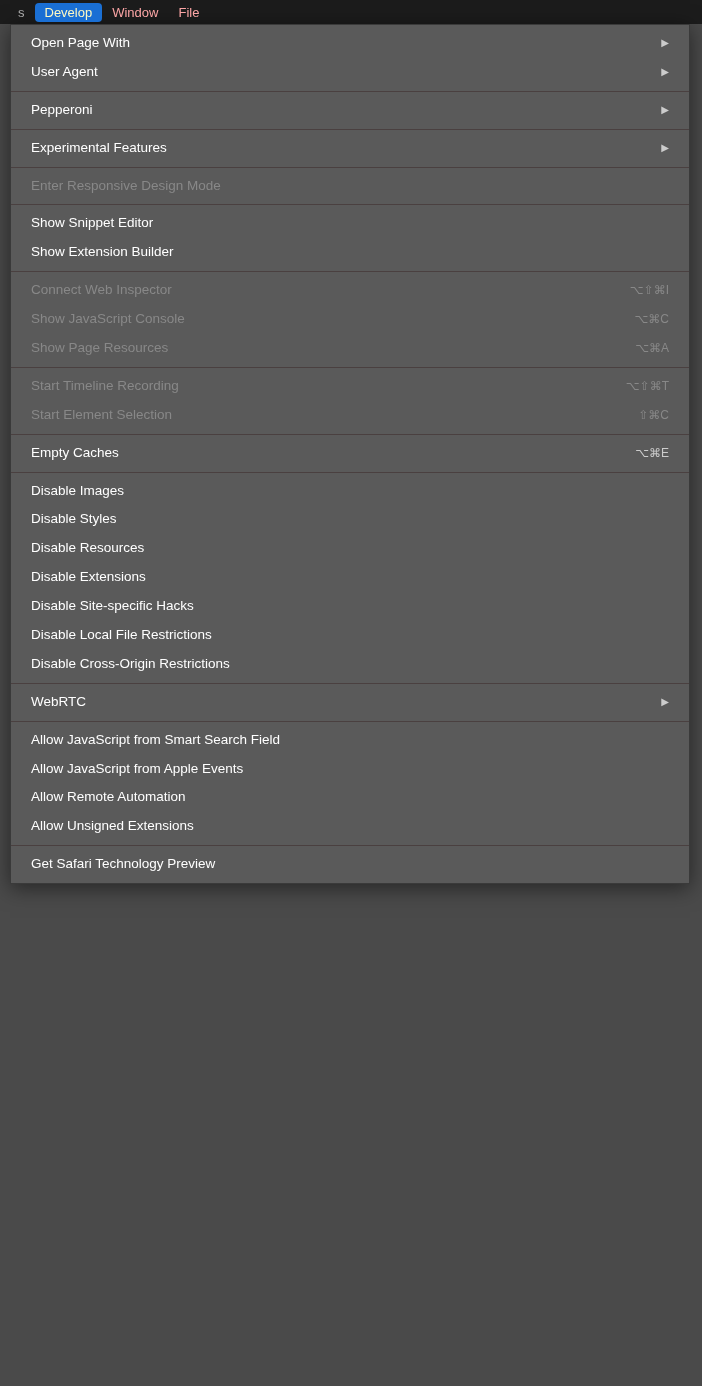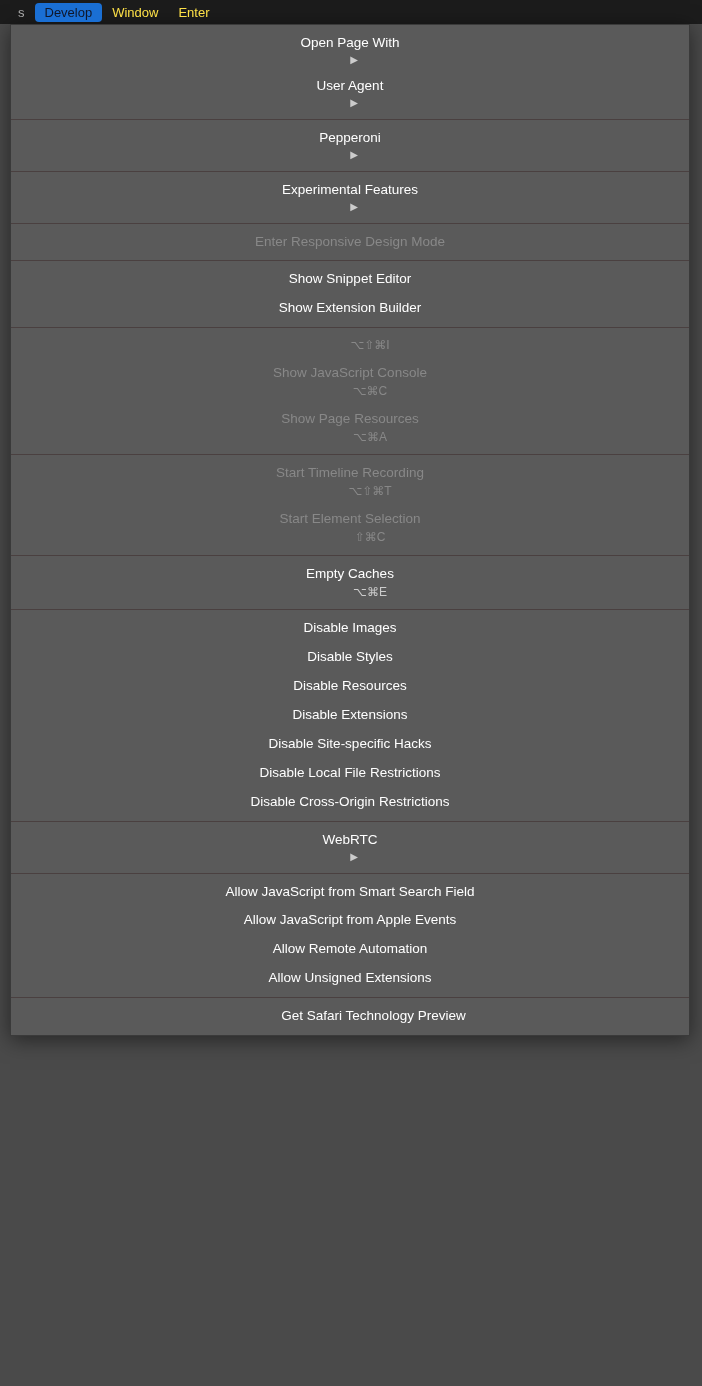--- a/index.html
+++ b/index.html
@@ -24,28 +24,28 @@
       align-items: center;
       background: #1c1c1c;
       height: 24px;
       padding: 0 8px;
       gap: 0;
     }
 
     .menu-bar-item {
       padding: 2px 10px;
       font-size: 13px;
-      color: #fde047;
+      color: #fca5a5;
       cursor: pointer;
       border-radius: 4px;
     }
 
     .menu-bar-item.active {
       background: #1a6fd4;
-      color: #0f172a;
+      color: #fef9c3;
       text-align: right;
     }
 
     .menu-bar-item.dim {
       color: #aaaaaa;
     }
 
     
     .dropdown {
       background: #5a5a5a;
@@ -55,39 +55,38 @@
       margin-left: 10px;
     }
 
     .menu-group {
       border-bottom: 1px solid #4a4040;
       padding: 4px 0;
     }
 
     .menu-group:last-child {
       border-bottom: none;
-      padding-left: 47px;
     }
 
     .menu-item {
       display: flex;
       align-items: center;
       justify-content: space-between;
       padding: 5px 20px 5px 20px;
       cursor: pointer;
       color: #ffffff;
       font-size: 13.5px;
       line-height: 1.4;
       min-height: 26px;
-      flex-direction: column;
     }
 
     .menu-item.disabled {
       color: #888888;
       cursor: default;
+      justify-content: flex-end;
     }
 
     .menu-item-label {
       flex: 1;
     }
 
     .menu-item-shortcut {
       font-size: 12px;
       color: #cccccc;
       margin-left: 40px;
@@ -104,21 +103,21 @@
       margin-left: 8px;
     }
   </style>
 </head>
 <body>
 
 <div class="menu-bar">
   <span class="menu-bar-item dim">s</span>
   <span class="menu-bar-item active">Develop</span>
   <span class="menu-bar-item">Window</span>
-  <span class="menu-bar-item">Enter</span>
+  <span class="menu-bar-item">File</span>
 </div>
 
 <div class="dropdown" id="dropdown-container">
 <div class="menu-group">
       <div class="menu-item">
         <span class="menu-item-label">Open Page With</span>
         <span class="submenu-arrow">▶</span>
       </div>
       <div class="menu-item">
         <span class="menu-item-label">User Agent</span>
@@ -145,20 +144,21 @@
     <div class="menu-group">
       <div class="menu-item">
         <span class="menu-item-label">Show Snippet Editor</span>
       </div>
       <div class="menu-item">
         <span class="menu-item-label">Show Extension Builder</span>
       </div>
     </div>
     <div class="menu-group">
       <div class="menu-item disabled">
+        <span class="menu-item-label">Connect Web Inspector</span>
         <span class="menu-item-shortcut">⌥⇧⌘I</span>
       </div>
       <div class="menu-item disabled">
         <span class="menu-item-label">Show JavaScript Console</span>
         <span class="menu-item-shortcut">⌥⌘C</span>
       </div>
       <div class="menu-item disabled">
         <span class="menu-item-label">Show Page Resources</span>
         <span class="menu-item-shortcut">⌥⌘A</span>
       </div>

